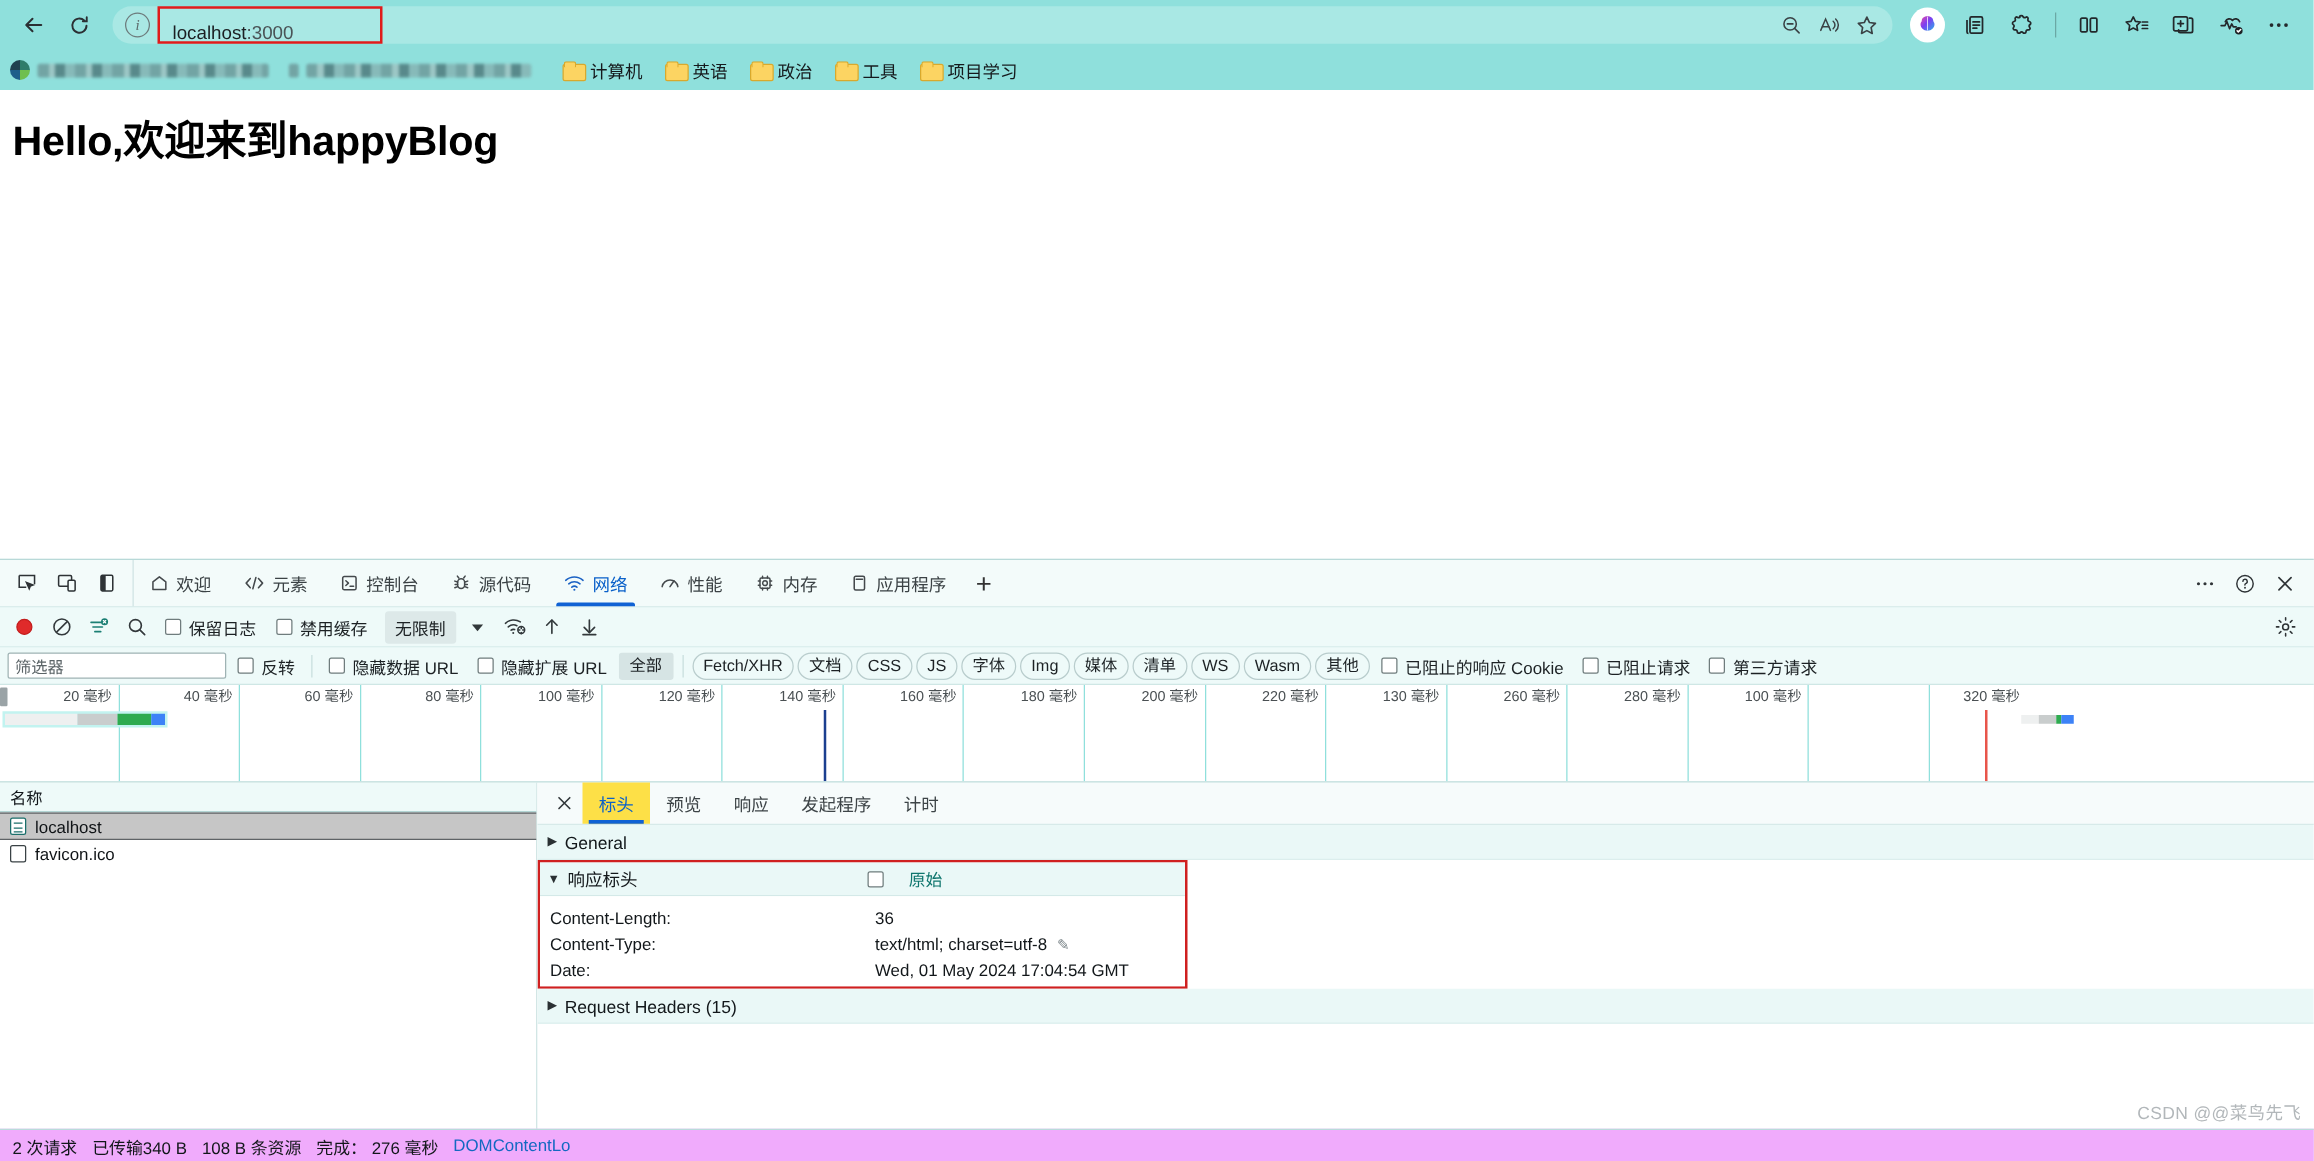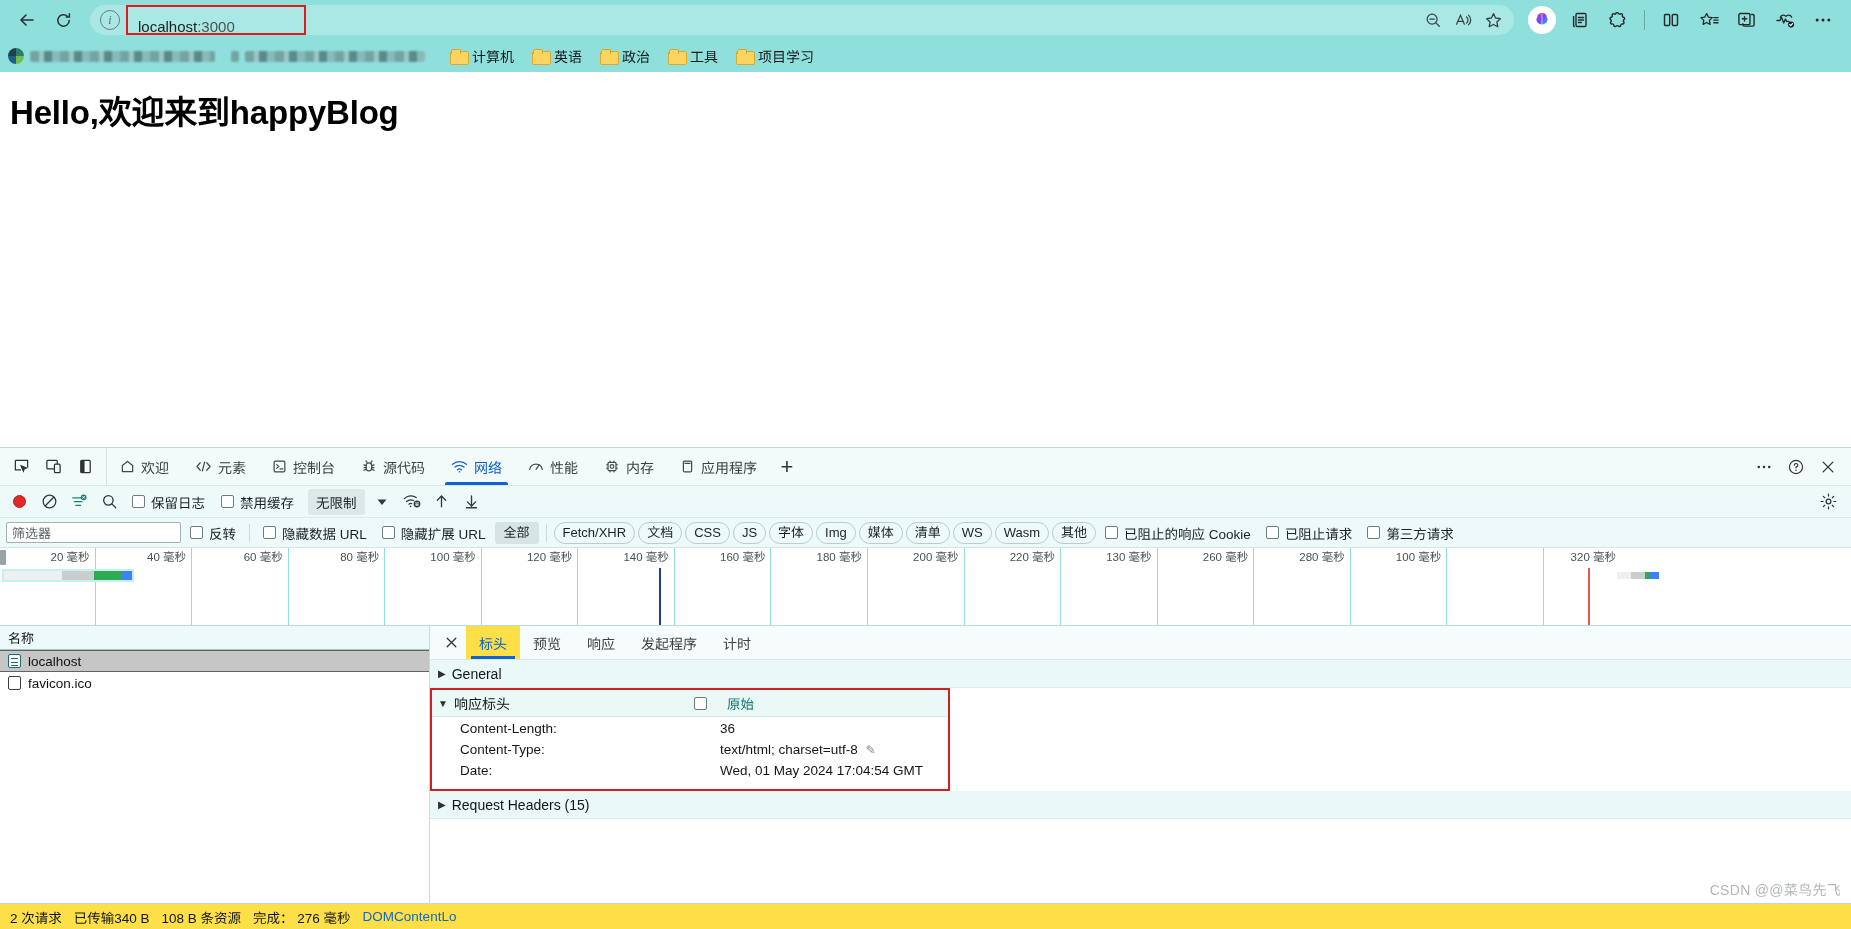--- a/index.html
+++ b/index.html
@@ -521,41 +521,40 @@
   .raw-toggle {
     display: flex; align-items: center; gap: 20px;
     margin-left: 178px;
     font-size: 13.5px;
     color: #0f766e;
   }
   .hdr-rows { background: #ffffff; padding: 4px 0 5px 0; }
   .hdr-row {
     display: flex;
     height: 21px;
-    align-items: flex-start;
+    align-items: flex-end;
     font-size: 13.5px;
-    margin-left: 20px;
   }
   .hdr-key {
     width: 268px;
     padding-left: 8px;
     color: #12171a;
     flex: 0 0 auto;
   }
   .hdr-val {
     color: #12171a;
     display: flex; align-items: center; gap: 8px;
   }
   .pencil { color: #7b8589; font-size: 12px; }
 
   
   .status-bar {
     height: 26px;
     border-top: 1px solid #b9dbda;
-    background: #fde047;
+    background: #f0abfc;
     display: flex; align-items: center;
     padding-left: 10px;
     gap: 12px;
     font-size: 13.5px;
     color: #12171a;
   }
   .status-link { color: #1468c2; }
   .watermark {
     position: absolute;
     right: 10px; bottom: 30px;

